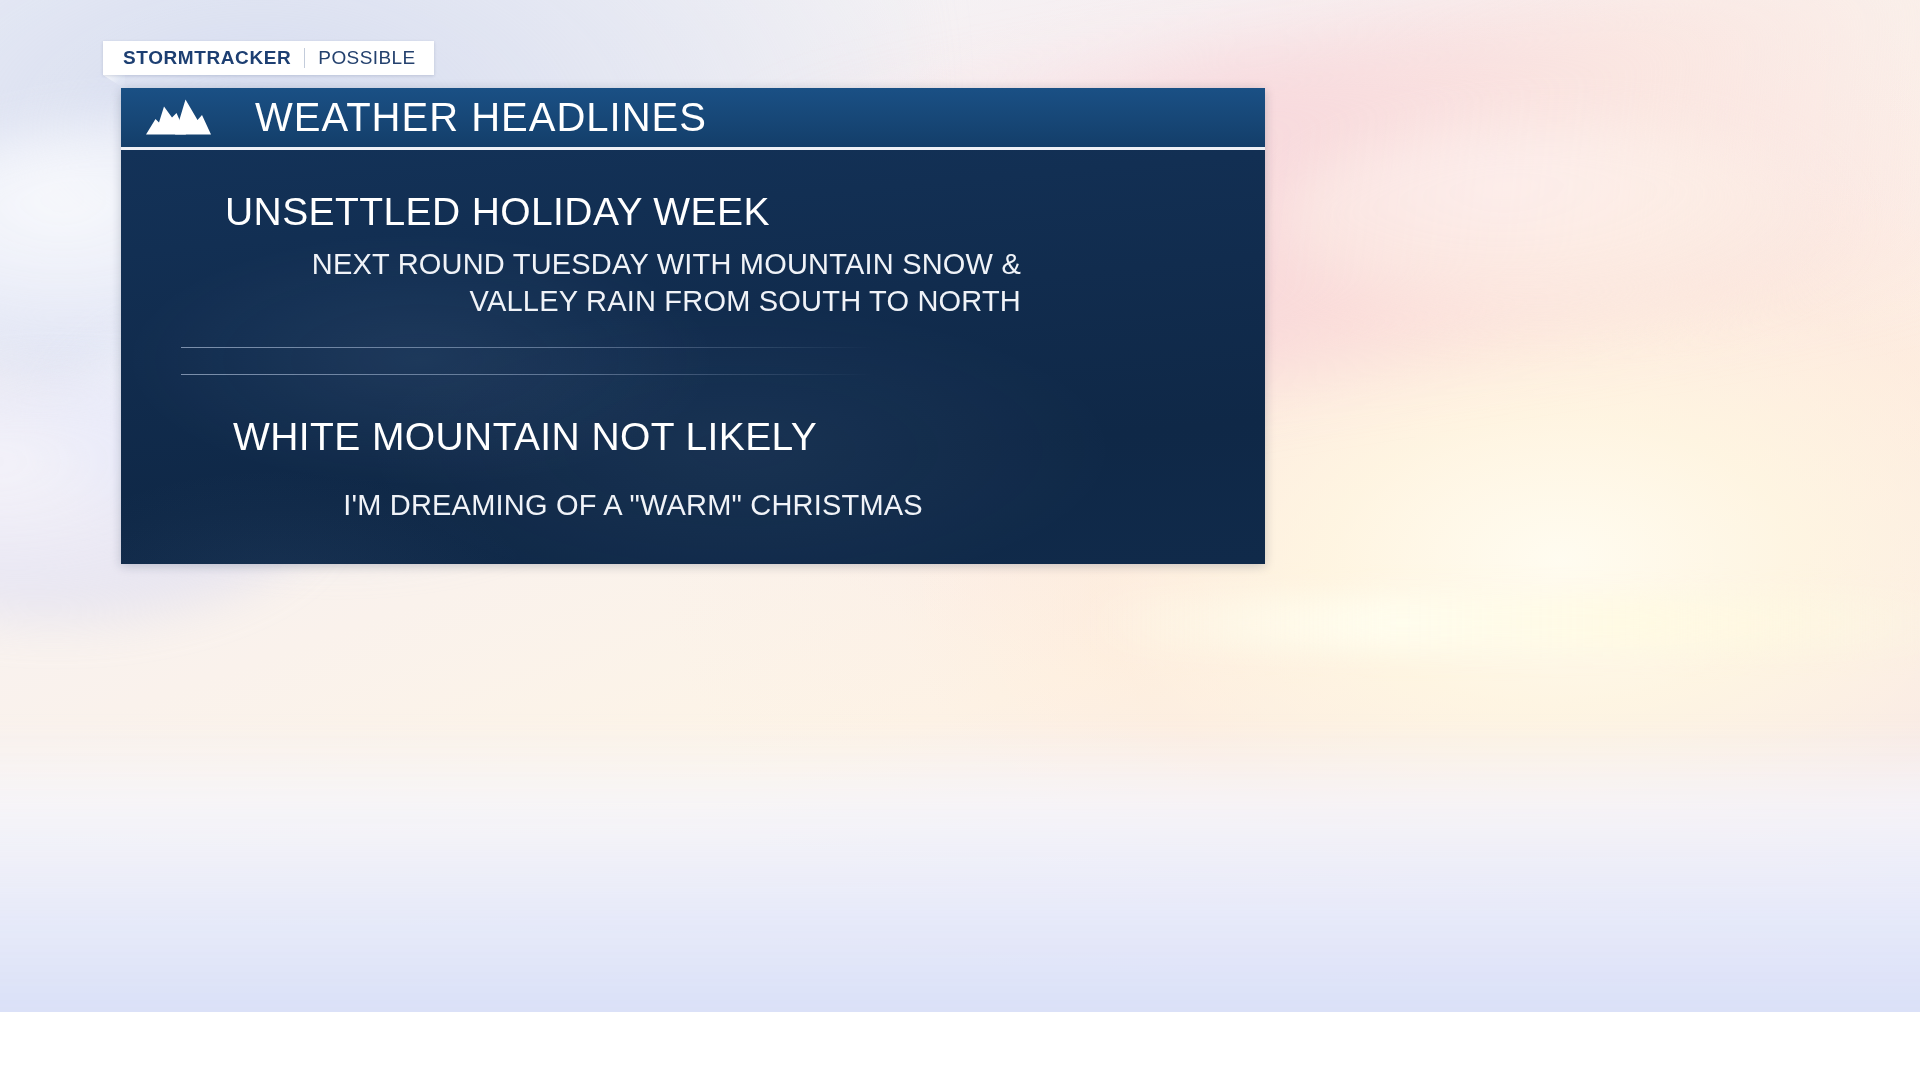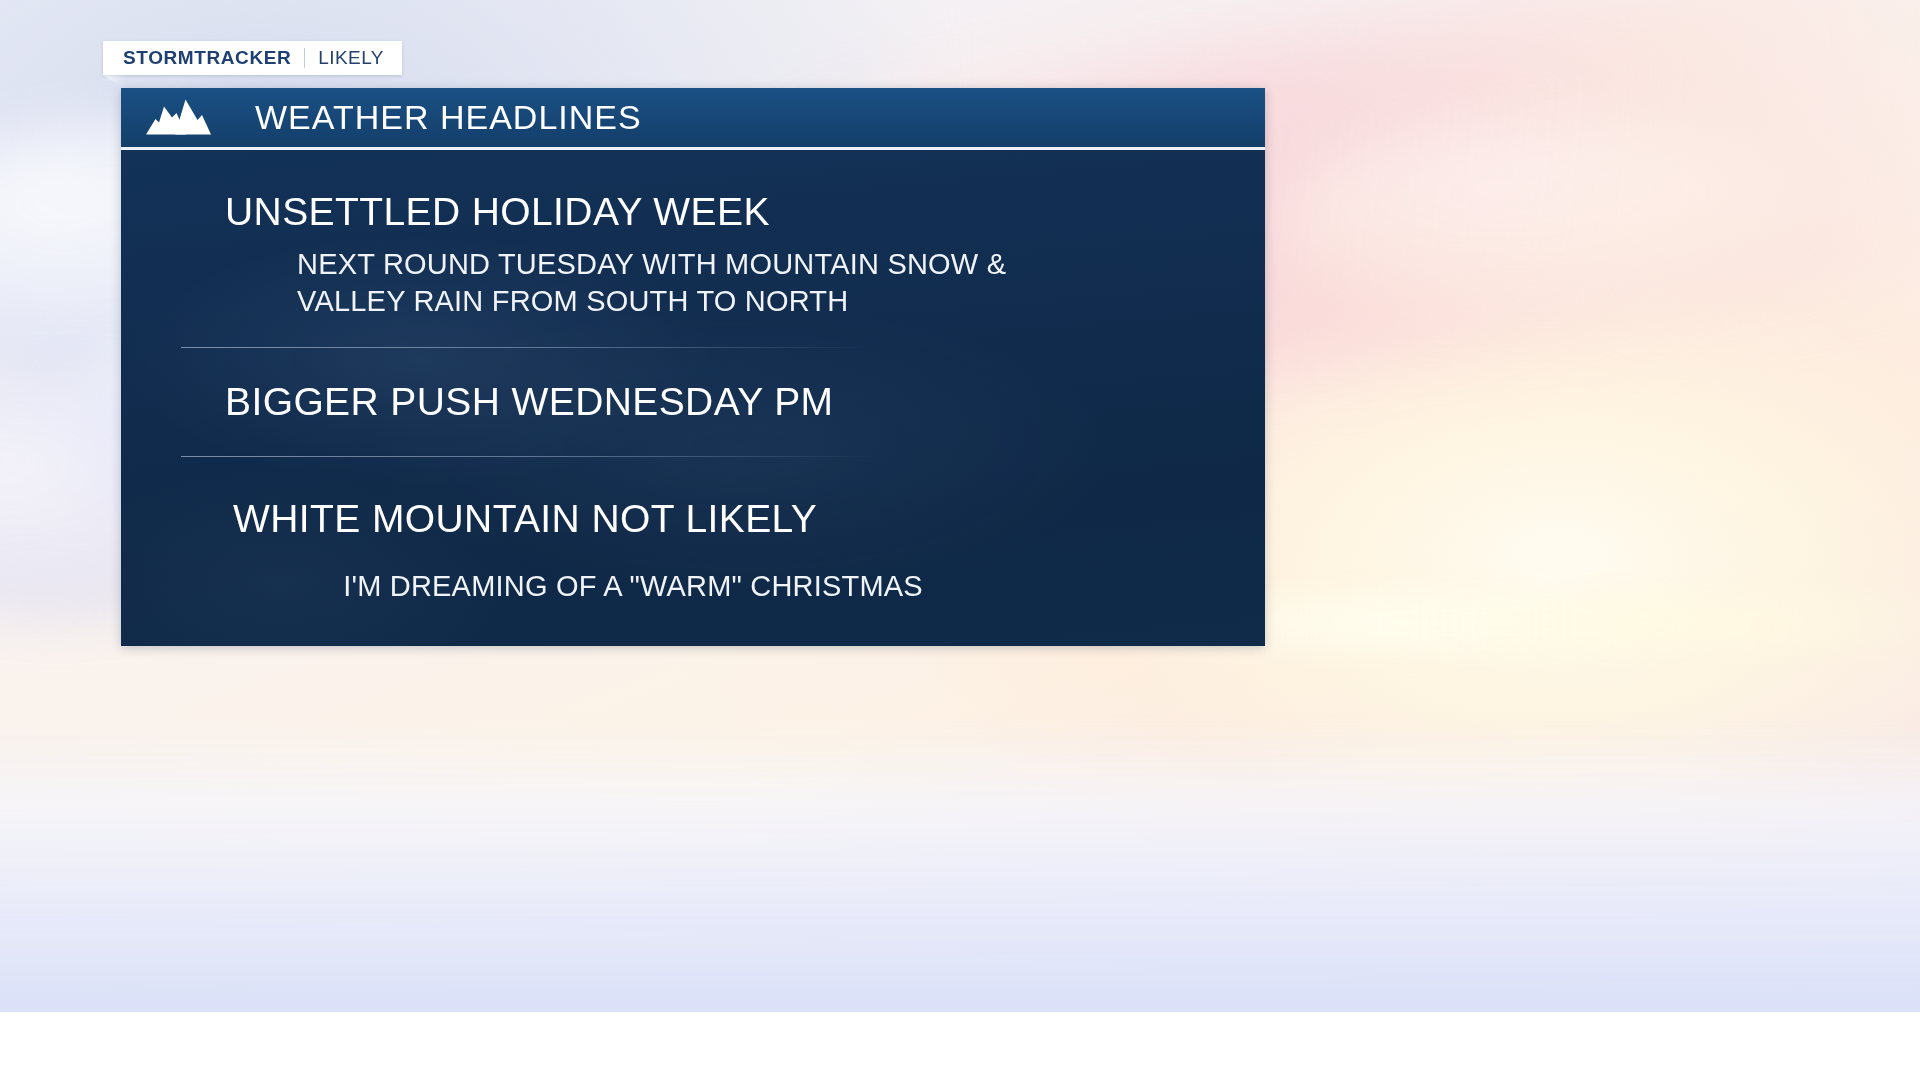--- a/index.html
+++ b/index.html
@@ -106,21 +106,21 @@
   .panel-header {
     height:62px;
     display:flex; align-items:center;
     padding-left:24px;
     background:linear-gradient(180deg, #1a5085 0%, #174777 52%, #133e69 100%);
     border-bottom:3px solid #eef1f6;
   }
   .logo-mountain { width:66px; height:40px; flex:0 0 auto; }
   .panel-title {
     margin-left:44px;
-    font-size:34px; font-weight:normal;
+    font-size:40px; font-weight:normal;
     letter-spacing:1.0px;
     color:#ffffff;
     white-space:nowrap;
   }
 
   .panel-body {
     background:linear-gradient(175deg, #133258 0%, #112c4e 40%, #0f2847 72%, #102a4a 100%);
     padding:26px 0 40px 0;
     position:relative;
   }
@@ -143,20 +143,21 @@
     padding:14px 0 6px 104px;
     line-height:1.12;
   }
   .headline-sub {
     font-size:29px; font-weight:normal;
     letter-spacing:0.2px;
     color:#f0f3f8;
     padding:6px 0 0 176px;
     line-height:1.30;
     max-width:900px;
+    text-align:right;
   }
   .headline-sub.centered {
     padding-left:0;
     max-width:none;
     text-align:center;
     padding-right:120px;
   }
   .headline-item.last .headline-title { padding-top:22px; padding-left:112px; }
   .headline-item.last .headline-sub  { padding-top:22px; }
 
@@ -182,21 +183,21 @@
 
   </div>
   <div class="cloud cloud-cool c13"></div>
   <div class="cloud cloud-cool c14"></div>
   <div class="cloud cloud-lav  c15"></div>
   <div class="cloud cloud-warm c16"></div>
 
   <div class="tab">
     <span class="tab-brand">STORMTRACKER</span>
     <span class="tab-divider"></span>
-    <span class="tab-section">LIKELY</span>
+    <span class="tab-section">POSSIBLE</span>
   </div>
   <div class="tab-fold"></div>
 
   <div class="panel">
 
     <div class="panel-header">
       <svg class="logo-mountain" viewBox="0 0 66 40" aria-hidden="true">
         <path fill="#ffffff" d="M40.5 1.5 L52.5 22.0 L57.0 17.0 L66 36.5 L30.0 36.5 Z"></path>
         <path fill="#ffffff" d="M19.0 8.5 L27.0 19.5 L31.5 15.0 L41.0 36.5 L1.0 36.5 L10.5 21.0 L14.0 24.5 Z"></path>
       </svg>
@@ -206,21 +207,20 @@
     <div class="panel-body">
 
       <div class="headline-item">
         <div class="headline-title">UNSETTLED HOLIDAY WEEK</div>
         <div class="headline-sub">NEXT ROUND TUESDAY WITH MOUNTAIN SNOW &amp; VALLEY RAIN FROM SOUTH TO NORTH</div>
       </div>
 
       <div class="divider"></div>
 
       <div class="headline-item">
-        <div class="headline-title">BIGGER PUSH WEDNESDAY PM</div>
       </div>
 
       <div class="divider"></div>
 
       <div class="headline-item last">
         <div class="headline-title">WHITE MOUNTAIN NOT LIKELY</div>
         <div class="headline-sub centered">I'M DREAMING OF A "WARM" CHRISTMAS</div>
       </div>
 
     </div>

